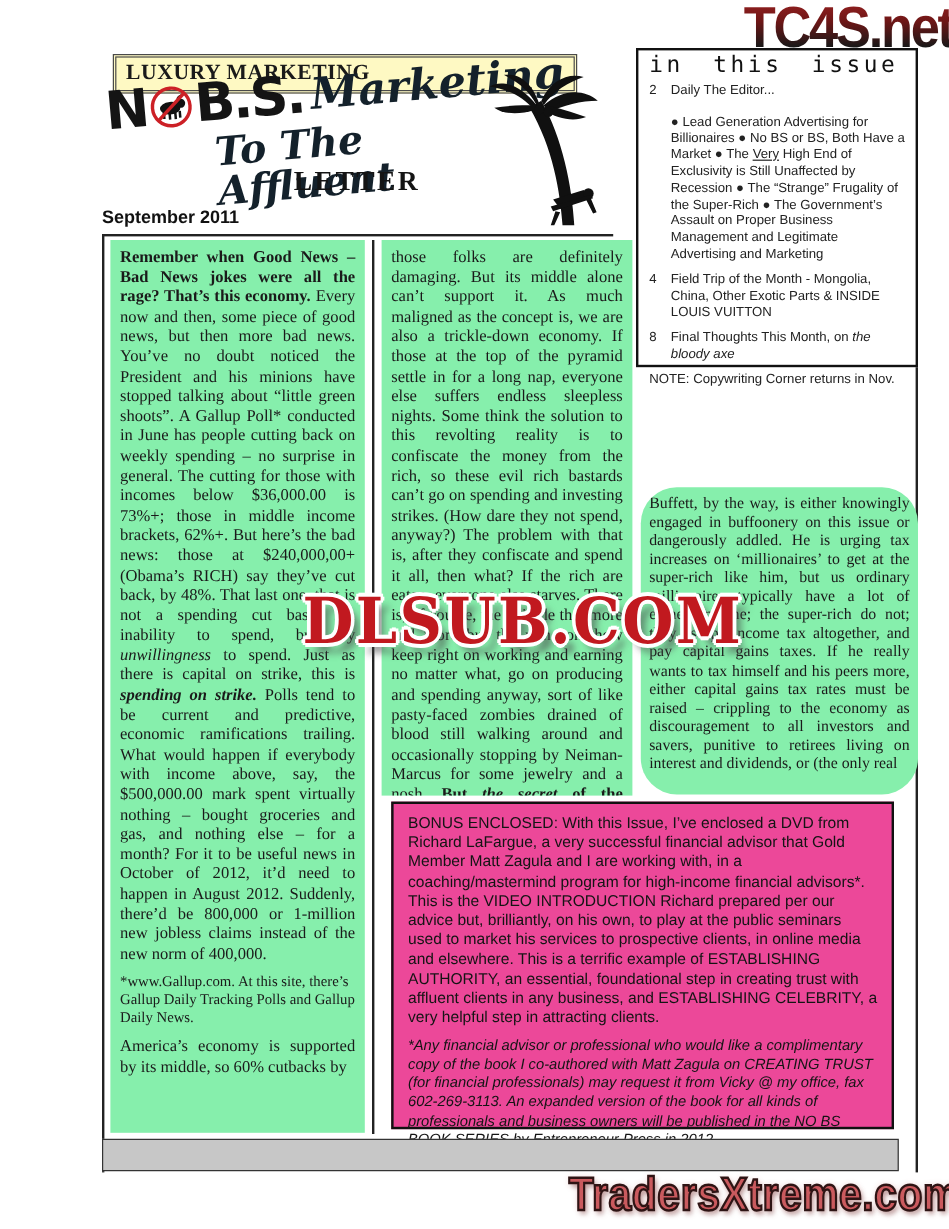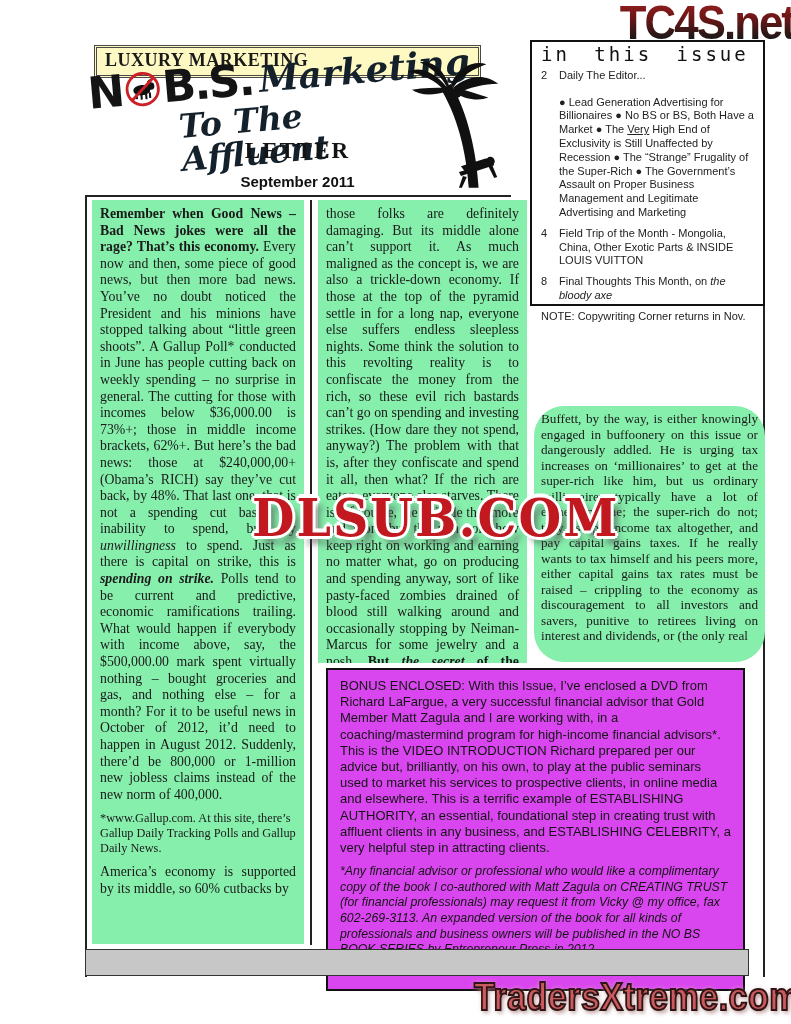--- a/index.html
+++ b/index.html
@@ -22,21 +22,21 @@
   .logo-row1{display:flex;align-items:center;white-space:nowrap;}
   .logo-n,.logo-bs{font-family:"DejaVu Sans",sans-serif;font-weight:bold;font-size:44px;
         letter-spacing:-2px;color:#141414;line-height:1;}
   .no-bull{margin:0 1px;transform:translateY(2px);}
   .logo-script{font-family:"DejaVu Serif",serif;font-style:italic;font-weight:bold;
         font-size:36px;line-height:1;color:#14212b;margin-left:6px;}
   .logo-row2{font-family:"DejaVu Serif",serif;font-style:italic;font-weight:bold;
         font-size:33px;color:#14212b;margin:2px 0 0 88px;line-height:1;}
   .letter-title{position:absolute;left:85px;top:138px;width:425px;text-align:center;
         font-weight:bold;font-size:23px;letter-spacing:2px;color:#141414;}
-  .issue-date{position:absolute;left:85px;top:173px;width:425px;text-align:center;
+  .issue-date{position:absolute;left:85px;top:173px;width:425px;
         font-family:"Liberation Sans",sans-serif;font-weight:bold;font-size:15px;color:#111;}
   .palm{position:absolute;left:408px;top:62px;width:98px;height:128px;}
 
   
   .rule{position:absolute;background:#222;}
   .rule-top{left:85px;top:195px;width:426px;height:2px;}
   .rule-left{left:85px;top:195px;width:2px;height:782px;}
   .rule-mid{left:310px;top:200px;width:2px;height:745px;}
   .rule-right{left:763px;top:305px;width:2px;height:672px;}
 
@@ -60,22 +60,22 @@
         font-family:"Liberation Sans",sans-serif;font-size:11px;line-height:13.8px;color:#222;}
   .toc-title{font-family:"DejaVu Sans Mono",monospace;font-size:19px;letter-spacing:3px;
         word-spacing:10px;color:#111;margin:0 0 7px 0;}
   .toc-item{display:flex;margin-bottom:7px;}
   .toc-num{width:12px;flex:0 0 12px;margin-right:6px;text-align:left;}
   .toc-bullets{margin-top:13px;}
   .u{text-decoration:underline;}
   .toc-note{margin-top:2px;}
 
   
-  .bonus{position:absolute;left:326px;top:668px;width:419px;height:323px;border:2px solid #111;
-        background:#d946ef;box-sizing:border-box;padding:8px 12px;
+  .bonus{position:absolute;left:326px;top:668px;width:419px;height:273px;border:2px solid #111;
+        background:#ec4899;box-sizing:border-box;padding:8px 12px;
         font-family:"Liberation Sans",sans-serif;font-size:13px;line-height:16.2px;color:#141414;}
   .bonus p{margin:0 0 8px 0;}
   .bonus .foot{font-style:italic;font-size:12.3px;line-height:15.6px;}
 
   
   .footer-bar{position:absolute;left:85px;top:949px;width:664px;height:27px;
         background:#c7c7c7;border:1.5px solid #333;box-sizing:border-box;}
   .traders{position:absolute;left:474px;top:974px;font-family:"Liberation Sans",sans-serif;
         font-weight:bold;font-size:34px;color:#ca5a5e;letter-spacing:.5px;
         -webkit-text-stroke:1.8px #2e1414;transform:scaleY(1.15);transform-origin:top left;

